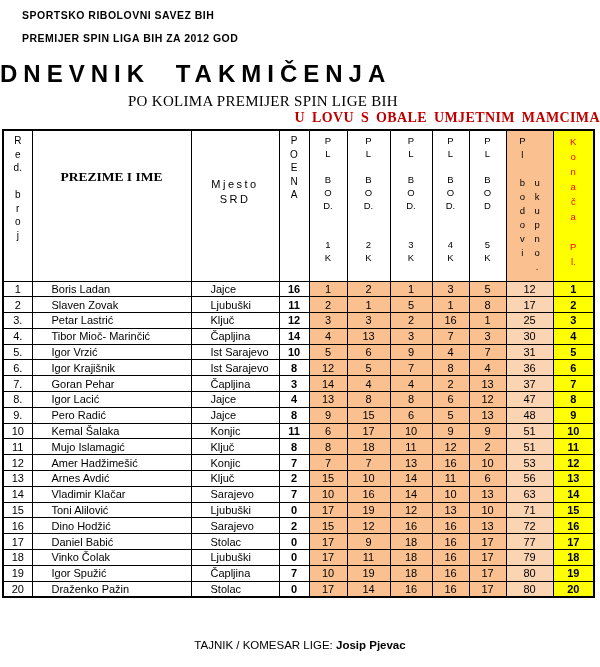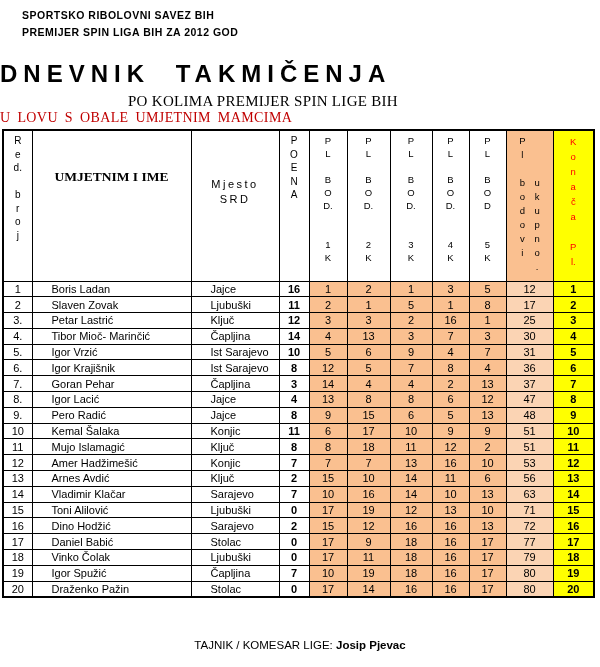--- a/index.html
+++ b/index.html
@@ -1,28 +1,28 @@
 <!DOCTYPE html>
 <html><head>
 <meta charset="utf-8">
 <style>
   * { margin:0; padding:0; box-sizing:border-box; }
   html,body { width:600px; height:667px; background:#ffffff; position:relative;
               font-family:"Liberation Sans", sans-serif; color:#000; }
 
   .org { position:absolute; left:22px; font-weight:bold; font-size:10.5px; letter-spacing:0.5px; }
   #org1 { top:9px; }
-  #org2 { top:26px; }
+  #org2 { top:32px; }
 
   .title { position:absolute; top:60px; left:0; width:600px; text-align:left;
            font-size:24px; font-weight:bold; letter-spacing:6px; word-spacing:13px; }
   .subtitle { position:absolute; top:93px; left:0; width:526px; text-align:center;
               font-family:"Liberation Serif", serif; font-size:15px; letter-spacing:0.3px; }
-  .subtitle2 { position:absolute; top:110px; left:0; width:600px; text-align:left;
-               font-family:"Liberation Serif", serif; font-size:14px; font-weight:normal;
+  .subtitle2 { position:absolute; top:110px; left:0; width:600px; text-align:right;
+               font-family:"Liberation Serif", serif; font-size:14px; font-weight:bold;
                color:#C00000; letter-spacing:0.4px; word-spacing:3px; }
 
   .tablewrap { position:absolute; top:129px; left:2px; }
   table { border-collapse:collapse; table-layout:fixed; width:591px; border:2px solid #000; }
   th, td { border:1.5px solid #000; padding:0; overflow:hidden; }
 
   thead th { height:151px; vertical-align:top; background:#fff; font-weight:normal; text-align:center; }
   .vtext { white-space:pre-line; font-size:9.5px; line-height:13px; padding-top:3px; text-align:center; }
   .vt-red { font-size:10px; line-height:13.5px; }
   .vt-poena { font-size:10px; line-height:13.5px; }
@@ -74,21 +74,21 @@
         <th>
             <div class="vtext vt-red">R
 e
 d.
 
 b
 r
 o
 j</div>
           </th>
-        <th class="h-prezime">UMJETNIM I IME</th>
+        <th class="h-prezime">PREZIME I IME</th>
         <th class="h-mjesto">Mjesto
 SRD</th>
         <th>
             <div class="vtext vt-poena">P
 O
 E
 N
 A</div>
           </th>
         <th>

